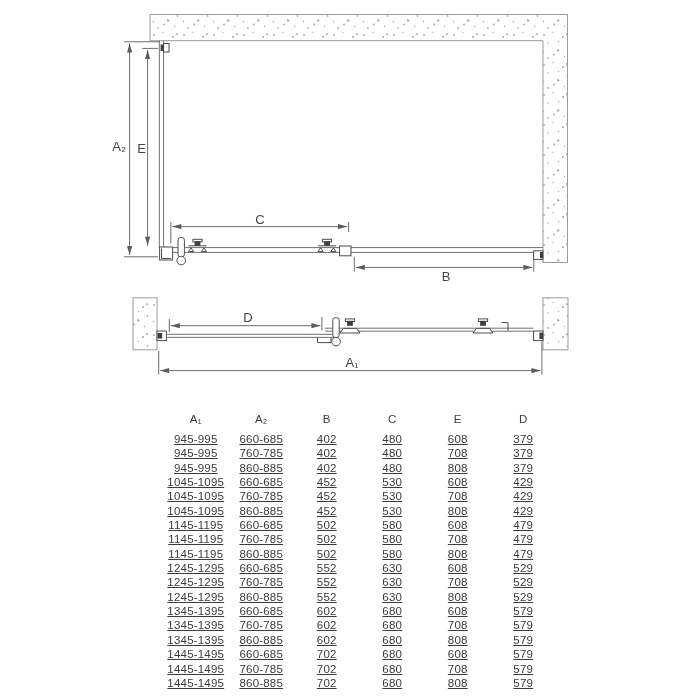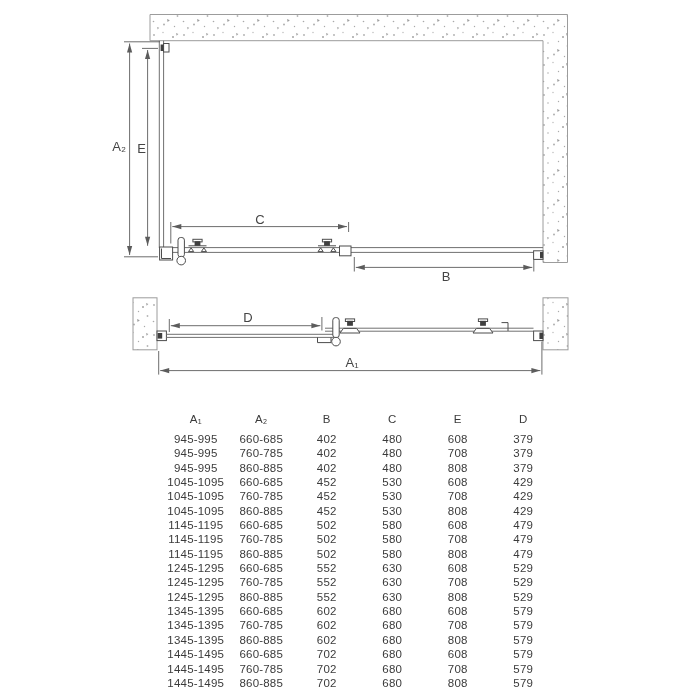--- a/index.html
+++ b/index.html
@@ -14,21 +14,21 @@
   .hwline{stroke:#4d4d4d;stroke-width:1;fill:none;}
   .dk{fill:#3f3f3f;stroke:none;}
   .dim line{stroke:#5c5c5c;stroke-width:0.9;}
   text.dimlabel{font-family:"Liberation Sans","DejaVu Sans",sans-serif;font-size:13px;fill:#454545;}
 
   
   .size-table{position:absolute;left:163px;top:412px;color:#3b3b3b;}
   .thead,.trow{display:grid;grid-template-columns:repeat(6,65.5px);}
   .thead{margin-bottom:6px;}
   .hcell{text-align:center;font-size:11.5px;line-height:14px;letter-spacing:.2px;}
-  .trow{height:14.35px;}
+  .trow{height:14.35px;text-decoration:underline;}
   .tcell{text-align:center;font-size:11.5px;line-height:14.35px;letter-spacing:.2px;white-space:nowrap;}
 </style>
 </head>
 <body>
 
 <div class="stage">
 
   <svg class="diagram" width="700" height="405" viewBox="0 0 700 405">
     <defs>
       <pattern id="speckle" width="30" height="30" patternUnits="userSpaceOnUse">

